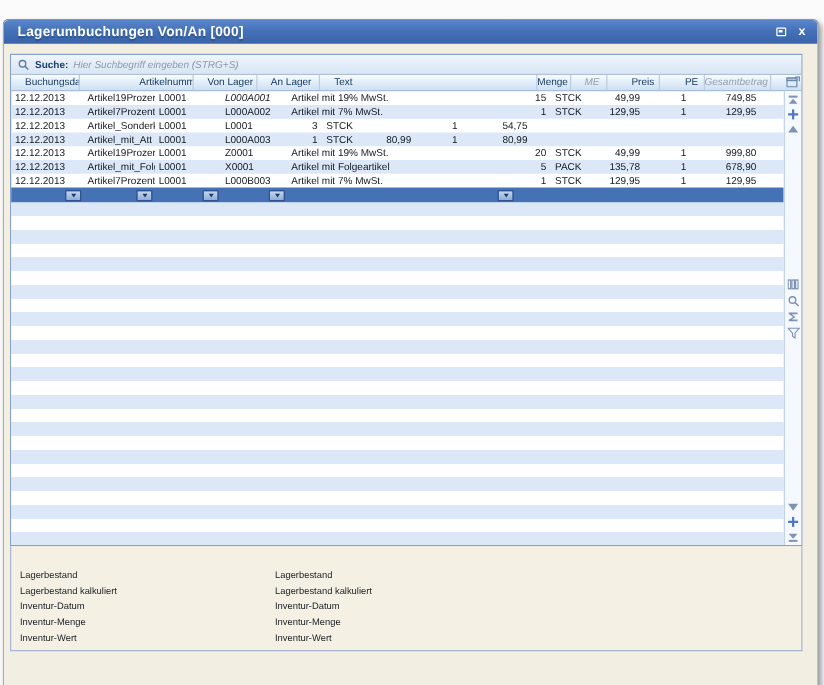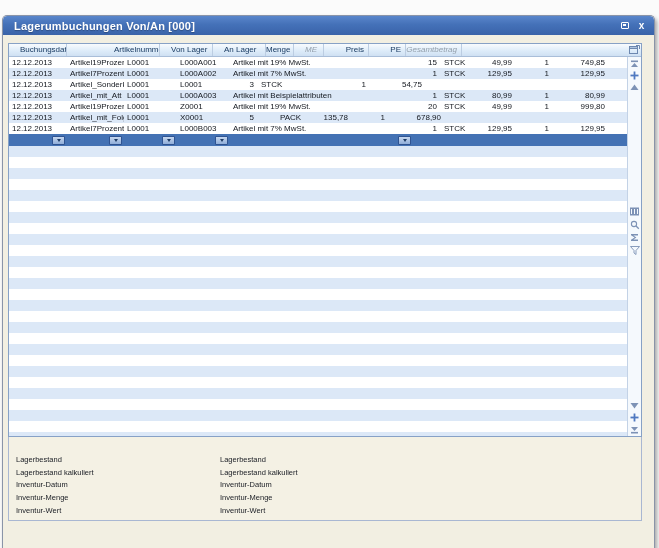--- a/index.html
+++ b/index.html
@@ -107,26 +107,35 @@
     <span class="tb-btn">
         <span class="restore-glyph"></span>
       </span>
     <span class="tb-btn">
         <span class="close-glyph">x</span>
       </span>
   </div>
 
   <div class="grid">
 
+    <div class="search-row">
+      <svg width="10" height="10" viewBox="0 0 10 10">
+        <circle cx="4" cy="4" r="2.6" fill="none" stroke="#5f7ba3" stroke-width="1.1"></circle>
+        <line x1="6" y1="6" x2="8.6" y2="8.6" stroke="#5f7ba3" stroke-width="1.3"></line>
+      </svg>
+      <span class="lbl">Suche:</span>
+      <span class="ph">Hier Suchbegriff eingeben (STRG+S)</span>
+    </div>
 
     <div class="header-row">
         <div class="hcell" style="width: 58px;">Buchungsdatum</div>
         <div class="hcell" style="width: 57px; margin-left: 36px;">Artikelnummer</div>
         <div class="hcell" style="width: 53px;">Von Lager</div>
         <div class="hcell" style="width: 53px;">An Lager</div>
+        <div class="hcell" style="width: 183px;">Text</div>
         <div class="hcell" style="width: 28px; text-align: right; padding-right: 4px; padding-left: 0px;">Menge</div>
         <div class="hcell muted" style="width: 30px;">ME</div>
         <div class="hcell" style="width: 45px; text-align: right; padding-right: 4px; padding-left: 0px;">Preis</div>
         <div class="hcell" style="width: 37px; text-align: right; padding-right: 4px; padding-left: 0px;">PE</div>
         <div class="hcell muted" style="width: 56px; text-align: right; padding-right: 4px; padding-left: 0px;">Gesamtbetrag</div>
         <div class="hcell filler"></div>
         <div class="hcell iconcell">
           <span><svg width="11" height="9" viewBox="0 0 11 9">
               <rect x="0.5" y="1.5" width="8" height="7" fill="none" stroke="#6d88b0"></rect>
               <rect x="0.5" y="1.5" width="8" height="2" fill="#aec4e0" stroke="#6d88b0"></rect>
@@ -134,21 +143,21 @@
             </svg></span>
         </div>
       </div>
 
     <div class="body">
       <div class="rows-col">
           <div class="tr">
             <div class="td" style="width: 58px;">12.12.2013</div>
             <div class="td" style="width: 57px;">Artikel19Prozer</div>
             <div class="td" style="width: 53px;">L0001</div>
-            <div class="td" style="width: 53px;">L000A001</div>
+            <div class="td" style="width: 53px; font-style: italic;">L000A001</div>
             <div class="td" style="width: 183px;">Artikel mit 19% MwSt.</div>
             <div class="td r" style="width: 28px;">15</div>
             <div class="td" style="width: 30px;">STCK</div>
             <div class="td r" style="width: 45px;">49,99</div>
             <div class="td r" style="width: 37px;">1</div>
             <div class="td r" style="width: 56px;">749,85</div>
           </div>
           <div class="tr alt">
             <div class="td" style="width: 58px;">12.12.2013</div>
             <div class="td" style="width: 57px;">Artikel7Prozent</div>
@@ -170,21 +179,20 @@
             <div class="td" style="width: 30px;">STCK</div>
             <div class="td r" style="width: 45px; margin-top: 16px;">18,25</div>
             <div class="td r" style="width: 37px;">1</div>
             <div class="td r" style="width: 56px;">54,75</div>
           </div>
           <div class="tr alt">
             <div class="td" style="width: 58px;">12.12.2013</div>
             <div class="td" style="width: 57px;">Artikel_mit_Att</div>
             <div class="td" style="width: 53px;">L0001</div>
             <div class="td" style="width: 53px;">L000A003</div>
-            <div class="td" style="width: 183px;">Artikel mit Beispielattributen</div>
             <div class="td r" style="width: 28px;">1</div>
             <div class="td" style="width: 30px;">STCK</div>
             <div class="td r" style="width: 45px;">80,99</div>
             <div class="td r" style="width: 37px;">1</div>
             <div class="td r" style="width: 56px;">80,99</div>
           </div>
           <div class="tr">
             <div class="td" style="width: 58px;">12.12.2013</div>
             <div class="td" style="width: 57px;">Artikel19Prozer</div>
             <div class="td" style="width: 53px;">L0001</div>
@@ -194,22 +202,23 @@
             <div class="td" style="width: 30px;">STCK</div>
             <div class="td r" style="width: 45px;">49,99</div>
             <div class="td r" style="width: 37px;">1</div>
             <div class="td r" style="width: 56px;">999,80</div>
           </div>
           <div class="tr alt">
             <div class="td" style="width: 58px;">12.12.2013</div>
             <div class="td" style="width: 57px;">Artikel_mit_Folg</div>
             <div class="td" style="width: 53px;">L0001</div>
             <div class="td" style="width: 53px;">X0001</div>
+            <div class="td" style="width: 183px;">Artikel mit Folgeartikel</div>
             <div class="td r" style="width: 28px;">5</div>
-            <div class="td" style="width: 30px; margin-left: 19px;">PACK</div>
+            <div class="td" style="width: 30px;">PACK</div>
             <div class="td r" style="width: 45px;">135,78</div>
             <div class="td r" style="width: 37px;">1</div>
             <div class="td r" style="width: 56px;">678,90</div>
           </div>
           <div class="tr">
             <div class="td" style="width: 58px;">12.12.2013</div>
             <div class="td" style="width: 57px;">Artikel7Prozent</div>
             <div class="td" style="width: 53px;">L0001</div>
             <div class="td" style="width: 53px;">L000B003</div>
             <div class="td" style="width: 183px;">Artikel mit 7% MwSt.</div>

